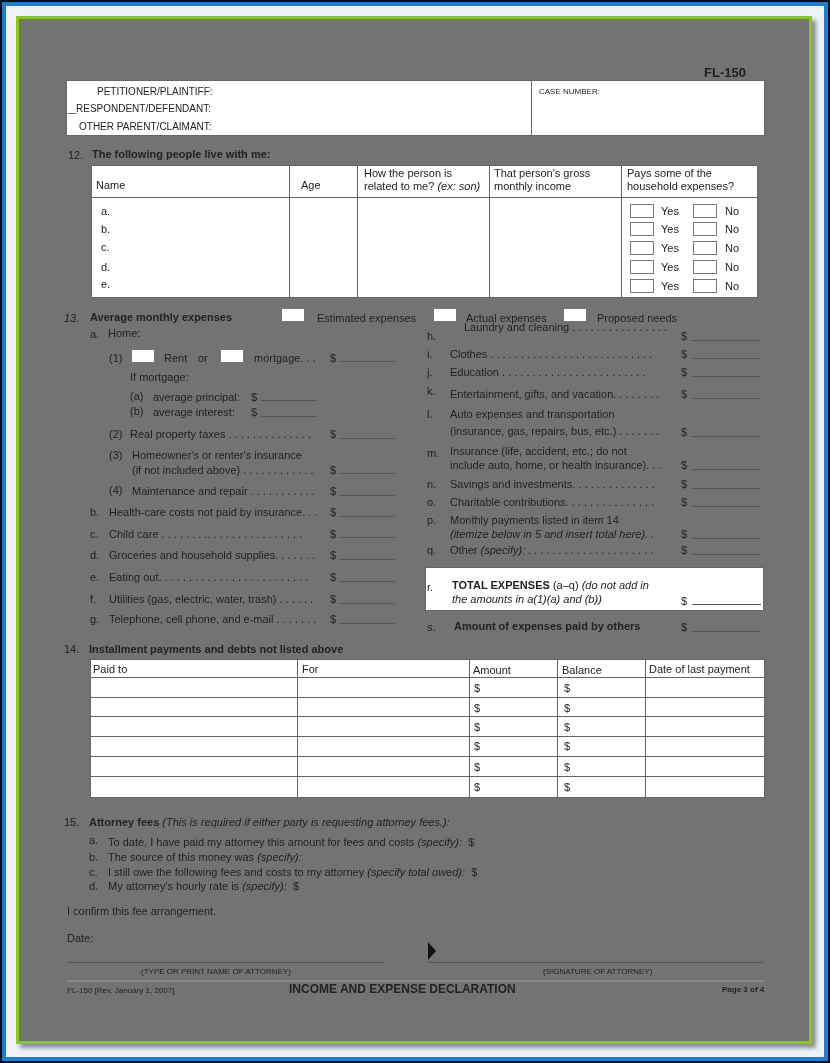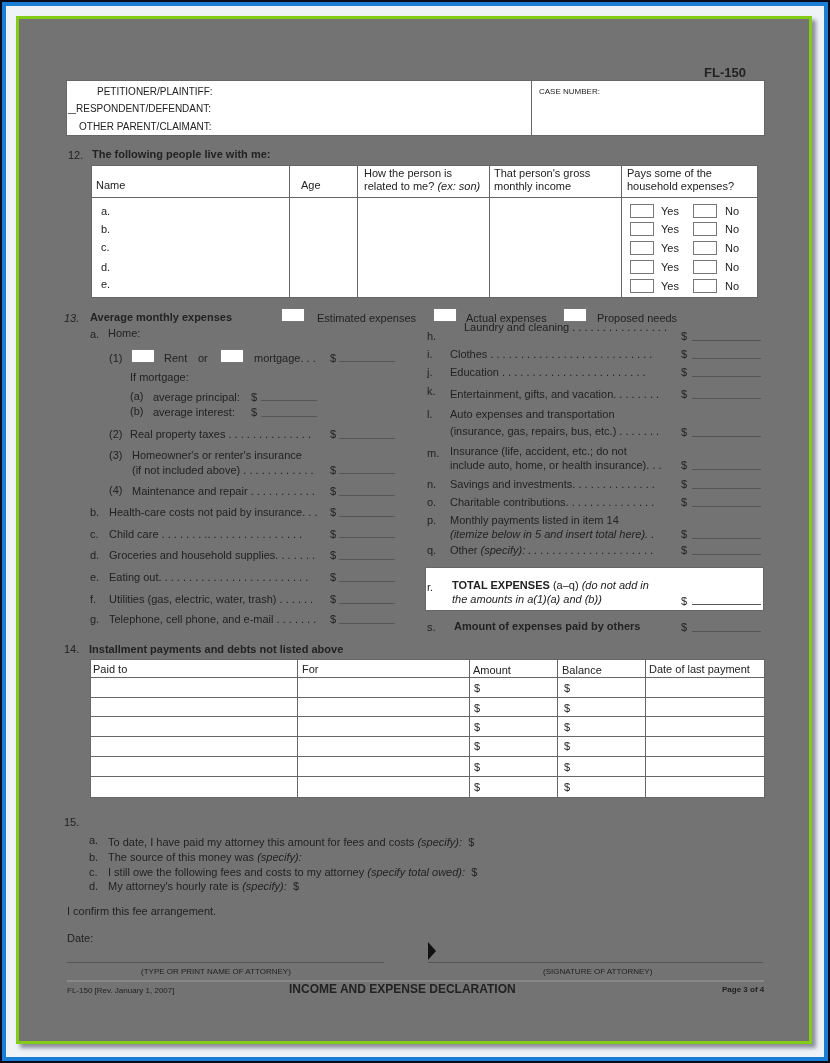--- a/index.html
+++ b/index.html
@@ -295,20 +295,21 @@
   <div>
     <div class="t" style="left:455px; top:742px;">$</div>
     <div class="t" style="left:545px; top:742px;">$</div>
   </div>
   <div>
     <div class="t" style="left:455px; top:762px;">$</div>
     <div class="t" style="left:545px; top:762px;">$</div>
   </div>
 
   <div class="t" style="left:45px; top:797px;">15.</div>
+  <div class="t" style="left:70px; top:797px;"><span class="b">Attorney fees</span> <span class="i">(This is required if either party is requesting attorney fees.):</span></div>
 
   <div>
     <div class="t" style="left:70px; top:815px;">a.</div>
     <div class="t" style="left:89px; top:817px;"><span>To date, I have paid my attorney this amount for fees and costs</span> <span class="i">(specify):</span>&nbsp; <span>$</span></div>
   </div>
   <div>
     <div class="t" style="left:70px; top:832px;">b.</div>
     <div class="t" style="left:89px; top:832px;"><span>The source of this money was</span> <span class="i">(specify):</span></div>
   </div>
   <div>

